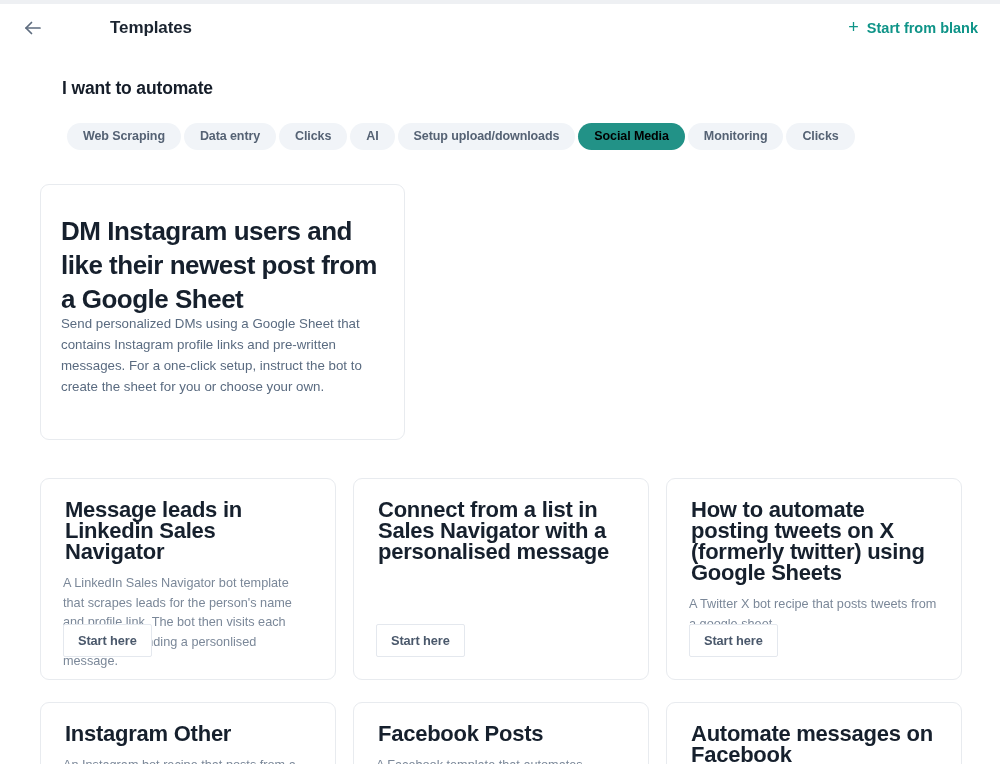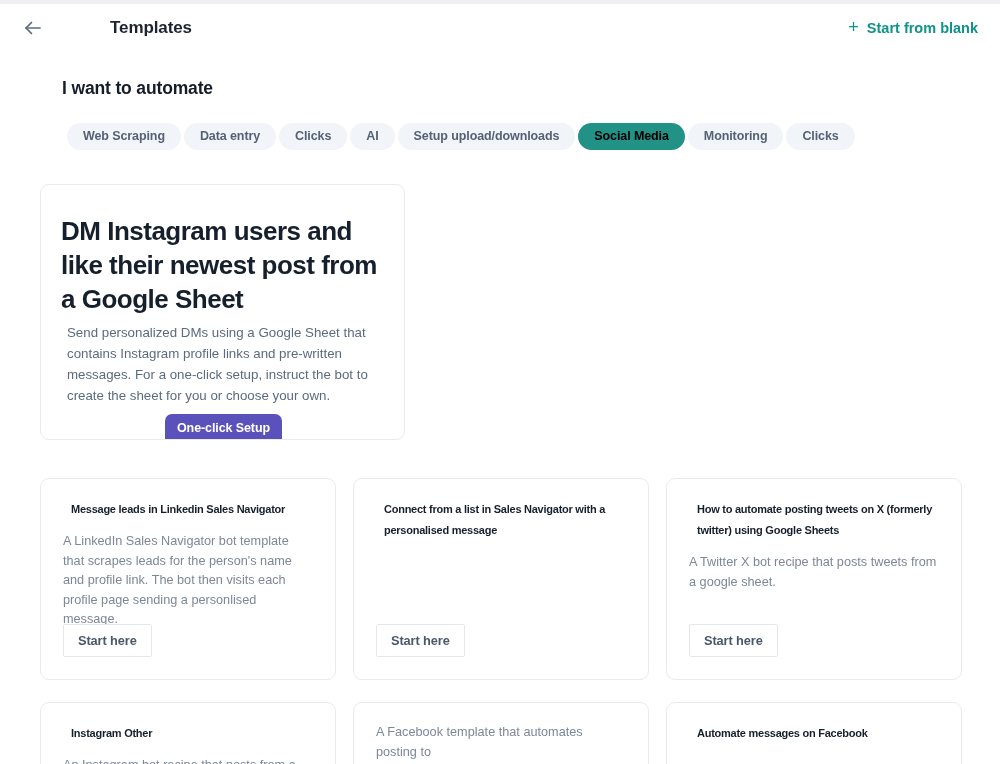--- a/index.html
+++ b/index.html
@@ -126,27 +126,26 @@
     left: 20px;
     width: 325px;
     font-size: 26px;
     font-weight: bold;
     line-height: 34px;
     letter-spacing: -0.5px;
     color: #16202d;
   }
   .featured-desc {
     position: absolute;
-    top: 137px;
+    top: 128px;
     left: 20px;
     width: 320px;
     font-size: 13.3px;
     line-height: 21px;
     color: #5a6b80;
-    margin-left: 6px;
   }
   .oneclick-btn {
     position: absolute;
     left: 124px;
     top: 229px;
     width: 117px;
     height: 27px;
     background: #5b51bb;
     color: #ffffff;
     font-size: 12.5px;
@@ -174,26 +173,26 @@
     background: #ffffff;
     border: 1px solid #e8ebef;
     border-radius: 9px;
     padding: 20px 22px 22px 22px;
     height: 202px;
     position: relative;
     overflow: hidden;
   }
   .t-card.short { height: 120px; }
   .t-title {
-    font-size: 11px;
+    font-size: 22px;
     font-weight: bold;
     line-height: 21px;
     letter-spacing: -0.25px;
     color: #16202d;
-    margin: 0 0 12px 8px;
+    margin: 0 0 12px 2px;
   }
   .t-desc {
     font-size: 12.7px;
     line-height: 19.5px;
     color: #7b8899;
     margin: 0;
   }
   .start-here {
     position: absolute;
     left: 22px;
@@ -241,21 +240,20 @@
     <div class="pill">AI</div>
     <div class="pill">Setup upload/downloads</div>
     <div class="pill active">Social Media</div>
     <div class="pill">Monitoring</div>
     <div class="pill">Clicks</div>
   </div>
 
 <div class="featured-card">
   <div class="featured-title">DM Instagram users and like their newest post from a Google Sheet</div>
   <div class="featured-desc">Send personalized DMs using a Google Sheet that contains Instagram profile links and pre-written messages. For a one-click setup, instruct the bot to create the sheet for you or choose your own.</div>
-  <div class="oneclick-btn">One-click Setup</div>
 </div>
 
 <div class="grid" id="template-grid">
     <div class="t-card">
       <div class="t-title">Message leads in Linkedin Sales Navigator</div>
       <div class="t-desc">A LinkedIn Sales Navigator bot template that scrapes leads for the person's name and profile link. The bot then visits each profile page sending a personlised message.</div>
       <div class="start-here">Start here</div>
     </div>
     <div class="t-card">
       <div class="t-title">Connect from a list in Sales Navigator with a personalised message</div>
@@ -264,19 +262,20 @@
     <div class="t-card">
       <div class="t-title">How to automate posting tweets on X (formerly twitter) using Google Sheets</div>
       <div class="t-desc">A Twitter X bot recipe that posts tweets from a google sheet.</div>
       <div class="start-here">Start here</div>
     </div>
     <div class="t-card short">
       <div class="t-title">Instagram Other</div>
       <div class="t-desc">An Instagram bot recipe that posts from a</div>
     </div>
     <div class="t-card short">
+      <div class="t-title">Facebook Posts</div>
       <div class="t-desc">A Facebook template that automates posting to</div>
     </div>
     <div class="t-card short">
       <div class="t-title">Automate messages on Facebook</div>
       <div class="t-desc"></div>
     </div>
   </div>
 
 </body></html>

